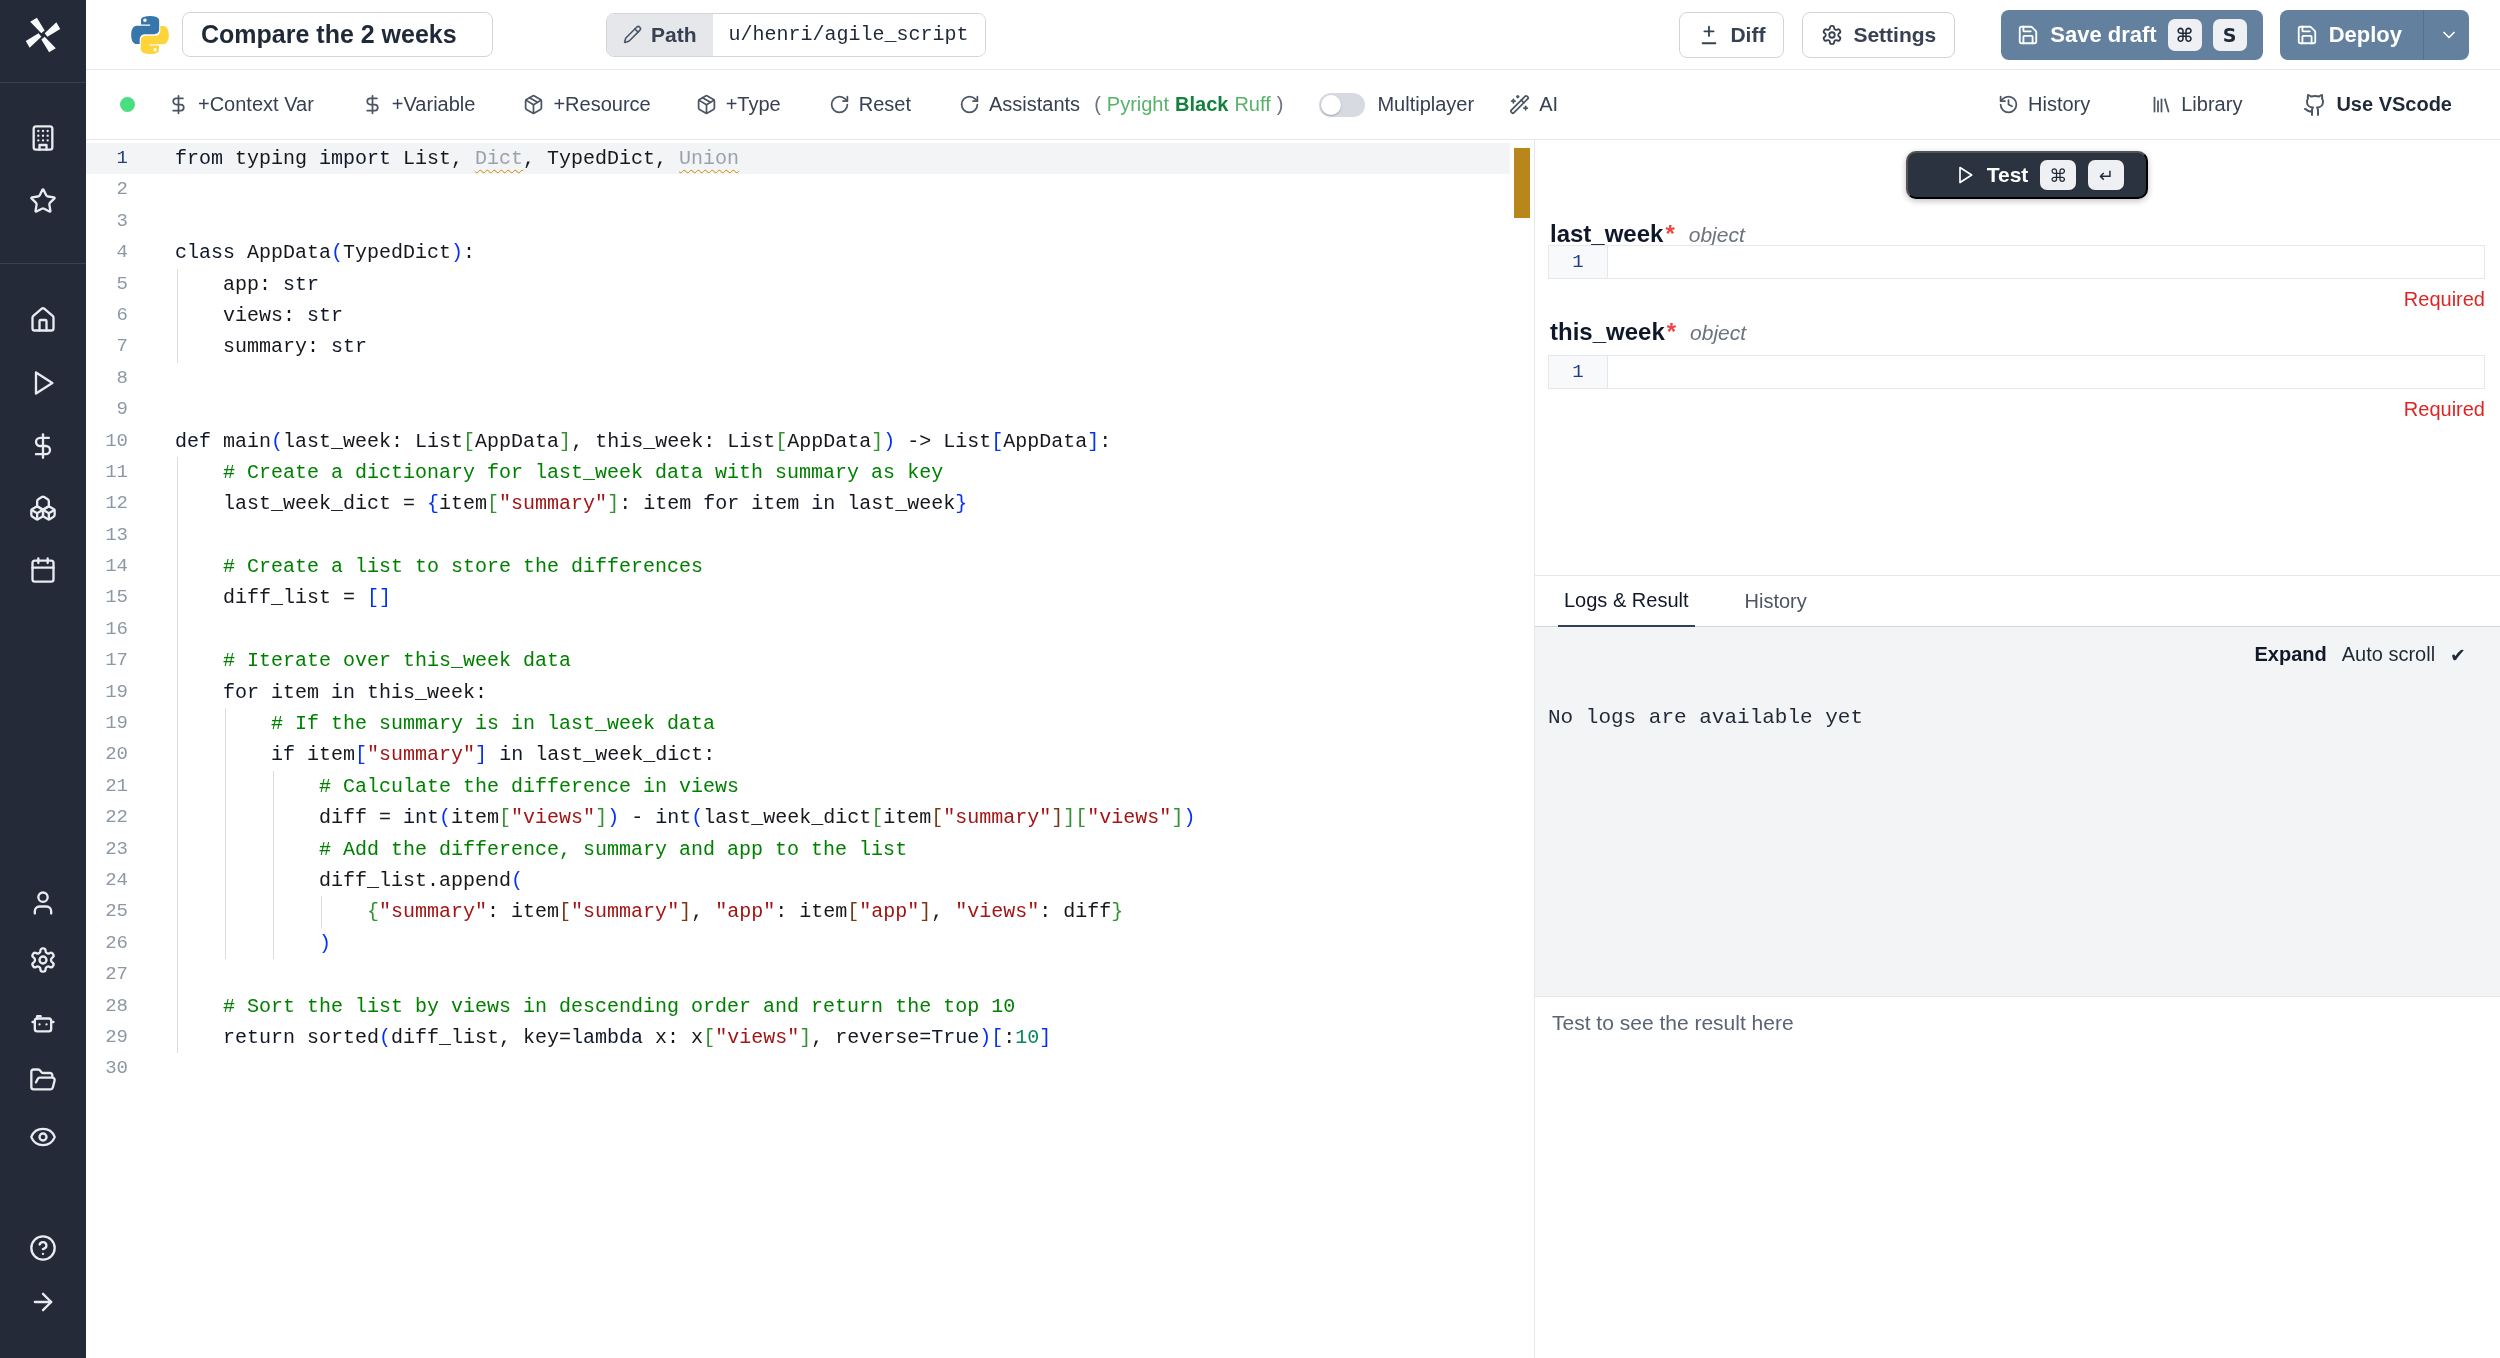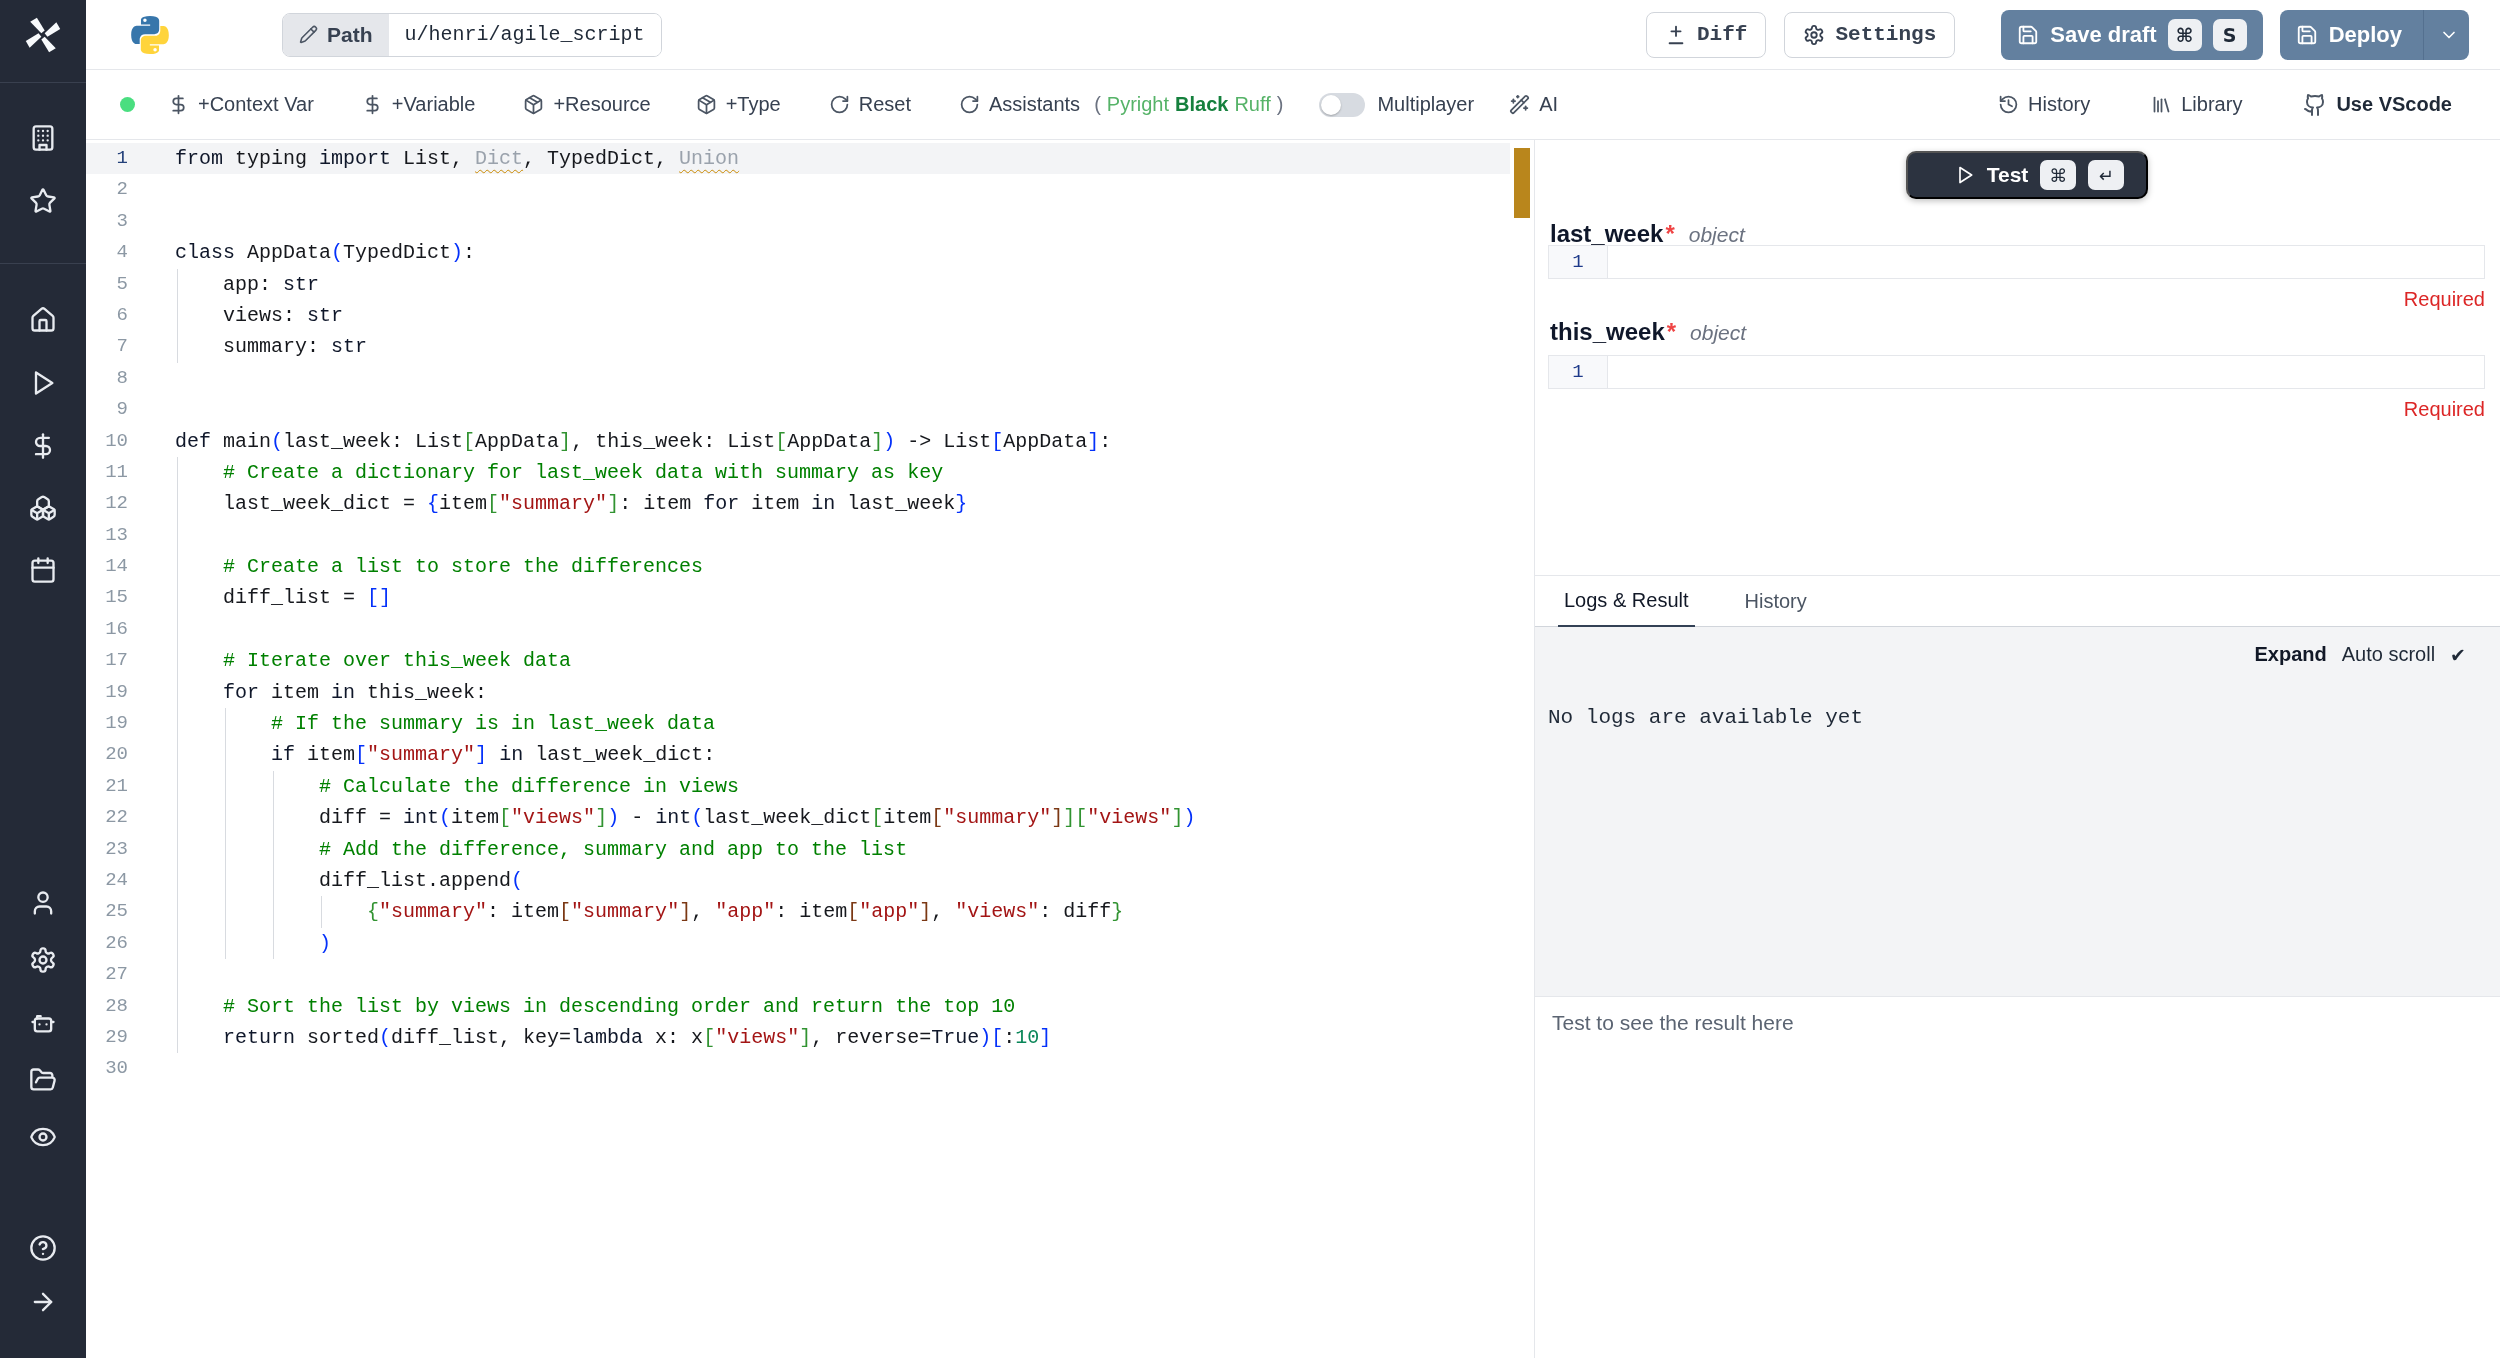--- a/index.html
+++ b/index.html
@@ -15,21 +15,21 @@
   .sb-logo { position:absolute; left:23px; top:15px; width:40px; height:40px; }
 
   
   .topbar { position:absolute; left:86px; top:0; right:0; height:70px; background:#fff; border-bottom:1px solid #e5e7eb; display:flex; align-items:center; padding:0 31px 0 45px; }
   .py-logo { width:38px; height:38px; flex:0 0 auto; }
   .title-box { margin-left:13px; width:311px; height:45px; border:1px solid #d1d5db; border-radius:8px; display:flex; align-items:center; padding:0 18px; font-size:25px; font-weight:700; color:#1f2937; background:#fff; }
   .path-group { margin-left:113px; height:44px; display:flex; border:1px solid #d1d5db; border-radius:8px; overflow:hidden; }
   .path-label { background:#e5e7eb; display:flex; align-items:center; gap:9px; padding:0 16px; font-size:21px; font-weight:700; color:#374151; }
   .path-label svg { width:19px; height:19px; color:#4b5563; }
   .path-value { background:#fff; display:flex; align-items:center; padding:0 16px; font-family:"Liberation Mono", monospace; font-size:20px; color:#1f2937; min-width:255px; }
-  .tb-btn { height:46px; border:1px solid #d1d5db; border-radius:8px; background:#fff; display:flex; align-items:center; gap:10px; padding:0 18px; font-size:21px; font-weight:700; color:#374151; cursor:pointer;font-family:Liberation Mono, monospace; }
+  .tb-btn { height:46px; border:1px solid #d1d5db; border-radius:8px; background:#fff; display:flex; align-items:center; gap:10px; padding:0 18px; font-size:21px; font-weight:700; color:#374151; cursor:pointer; }
   .tb-btn svg { width:22px; height:22px; }
   .btn-blue { height:50px; border:none; border-radius:8px; background:#63809f; color:#fff; display:flex; align-items:center; gap:11px; padding:0 16px; font-size:22px; font-weight:700; cursor:pointer; }
   .btn-blue svg { width:22px; height:22px; }
   .kbd { background:#eef0f3; color:#1f2937; border-radius:7px; min-width:34px; height:32px; display:flex; align-items:center; justify-content:center; font-family:"DejaVu Sans", sans-serif; font-size:19px; padding:0 6px; }
   .deploy-sep { width:1px; height:50px; background:#54708f; margin:0 4px 0 10px; }
 
   
   .toolbar { position:absolute; left:86px; top:70px; right:0; height:70px; background:#fff; border-bottom:1px solid #e5e7eb; display:flex; align-items:center; padding:0 48px 0 34px; font-size:20px; color:#374151; }
   .dot { width:15px; height:15px; border-radius:50%; background:#4ade80; flex:0 0 auto; }
   .tool-item { display:flex; align-items:center; gap:9px; cursor:pointer; white-space:nowrap; }
@@ -189,20 +189,23 @@
       </svg>
   </div>
 </aside>
 
 <header class="topbar">
   <div class="py-logo">
     <svg viewBox="0 0 24 24">
       <path fill="#3776ab" d="M12 0C5.9 0 6.3 2.6 6.3 2.6v2.7h5.8v.8H4s-3.9-.4-3.9 5.7 3.4 5.9 3.4 5.9h2v-2.8s-.1-3.4 3.4-3.4h5.7s3.2.1 3.2-3.1V3.2S18.4 0 12 0zM8.8 1.6a1.1 1.1 0 1 1 0 2.2 1.1 1.1 0 0 1 0-2.2z"></path>
       <path fill="#ffd43b" d="M12 24c6.1 0 5.7-2.6 5.7-2.6v-2.7h-5.8v-.8H20s3.9.4 3.9-5.7-3.4-5.9-3.4-5.9h-2v2.8s.1 3.4-3.4 3.4H9.4s-3.2-.1-3.2 3.1v5.2S5.6 24 12 24zm3.2-1.6a1.1 1.1 0 1 1 0-2.2 1.1 1.1 0 0 1 0 2.2z"></path>
     </svg>
+  </div>
+  <div class="title-box">
+    <span>Compare the 2 weeks</span>
   </div>
   <div class="path-group">
     <div class="path-label">
       <svg viewBox="0 0 24 24" class="stroke-ic">
           <path d="M21.17 6.81a1 1 0 0 0-3.99-3.99L3.84 16.17a2 2 0 0 0-.5.83l-1.32 4.35a.5.5 0 0 0 .62.62l4.35-1.32a2 2 0 0 0 .83-.5z"></path>
           <path d="m15 5 4 4"></path>
         </svg>
       <span>Path</span>
     </div>
     <div class="path-value">u/henri/agile_script</div>

